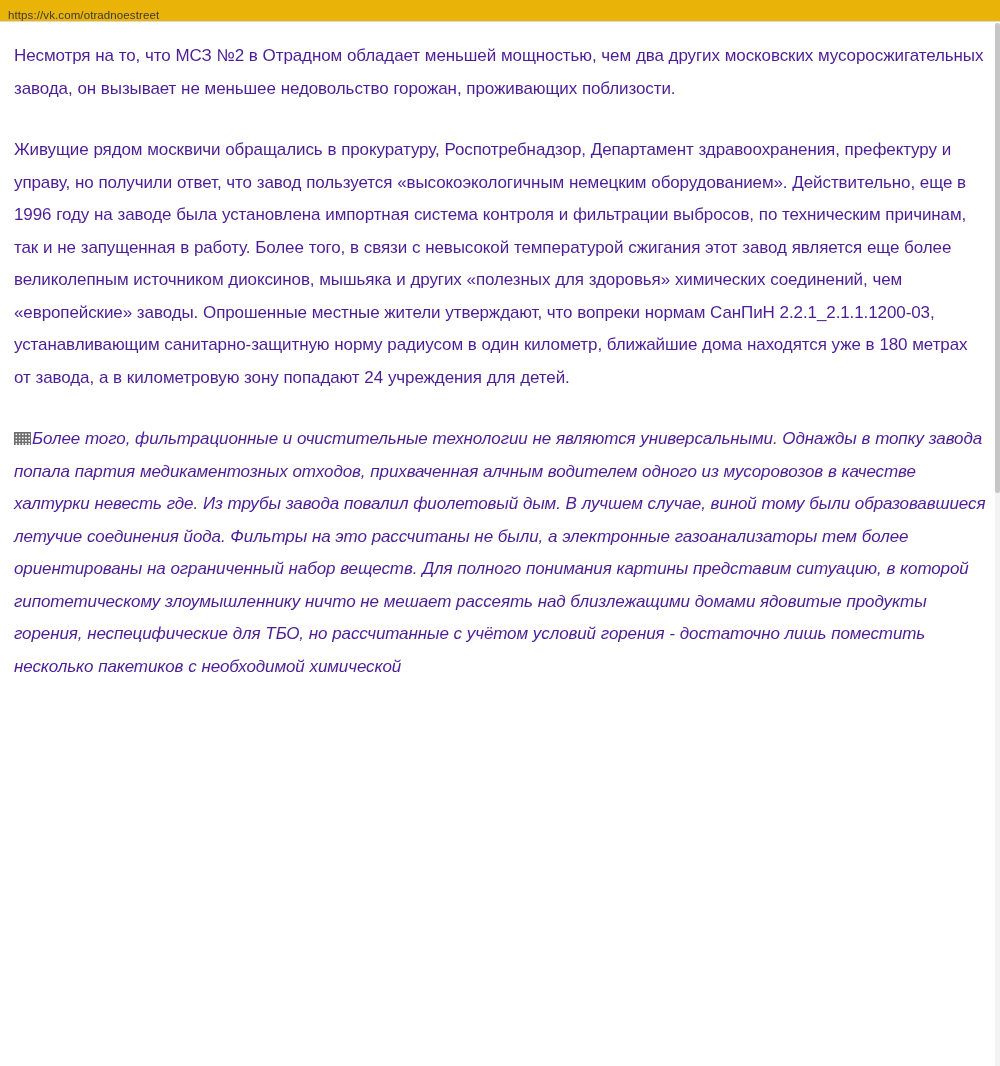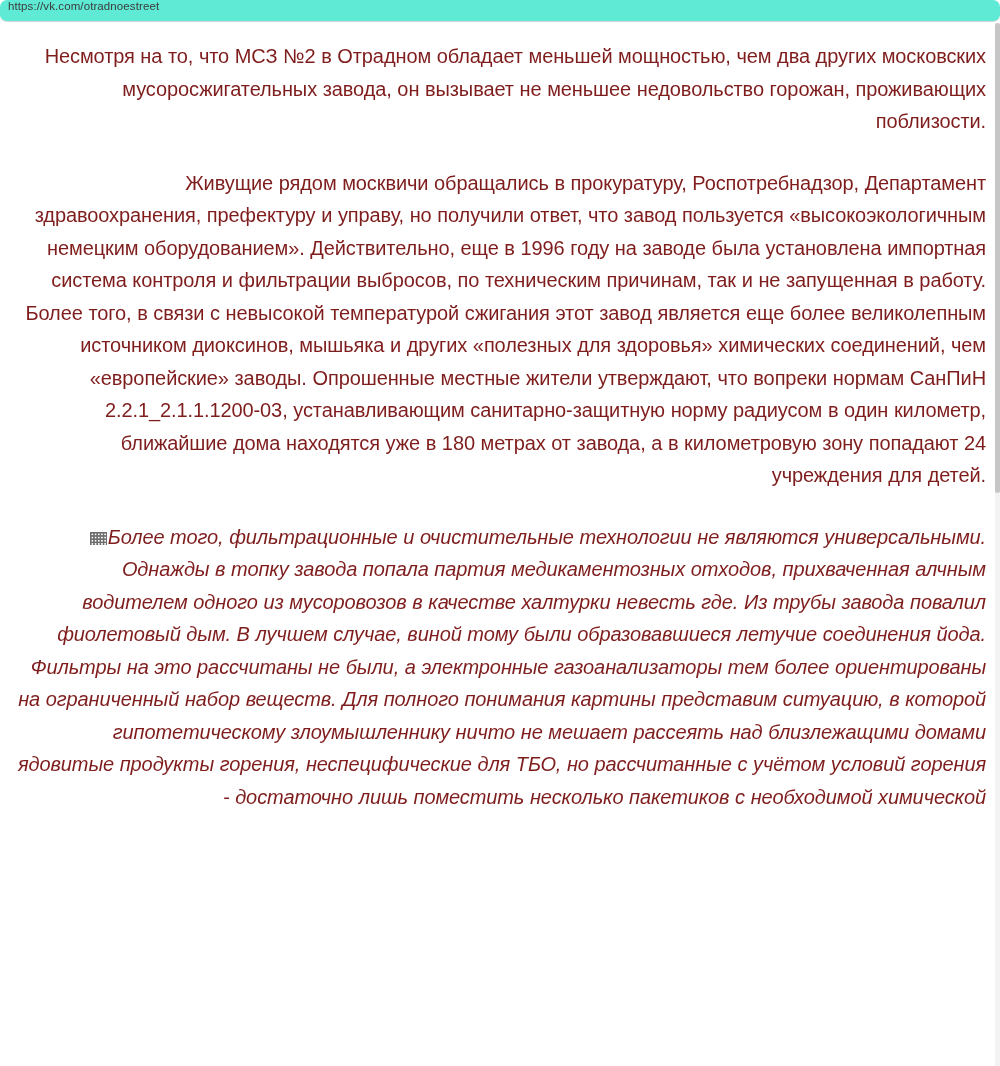--- a/index.html
+++ b/index.html
@@ -11,44 +11,43 @@
     width: 1000px;
     height: 1066px;
     font-family: "Liberation Sans", sans-serif;
     color: #000000;
     overflow: hidden;
     position: relative;
   }
   .url-bar {
     height: 22px;
     border-bottom: 1px solid #d9d9d9;
-    background: #5eead4;
+    background: #eab308;
     display: flex;
-    align-items: flex-start;
+    align-items: flex-end;
     padding: 0 0 0 8px;
     box-sizing: border-box;
-    border-radius: 7px;
   }
   .url-text {
     font-size: 11.5px;
     color: #3b3b3b;
     font-family: "Liberation Sans", sans-serif;
     letter-spacing: 0.1px;
     white-space: nowrap;
   }
   .article {
     padding: 18px 14px 0 14px;
     box-sizing: border-box;
   }
   .para {
-    font-size: 20px;
+    font-size: 17px;
     line-height: 32.5px;
-    color: #7f1d1d;
+    color: #4c1d95;
     margin: 0 0 29px 0;
-    text-align: right;
+    text-align: left;
     letter-spacing: -0.1px;
     word-spacing: 0.2px;
   }
   .para:last-child {
     margin-bottom: 0;
   }
   .para.tight {
     margin-bottom: 0;
     font-style: italic;
   }

